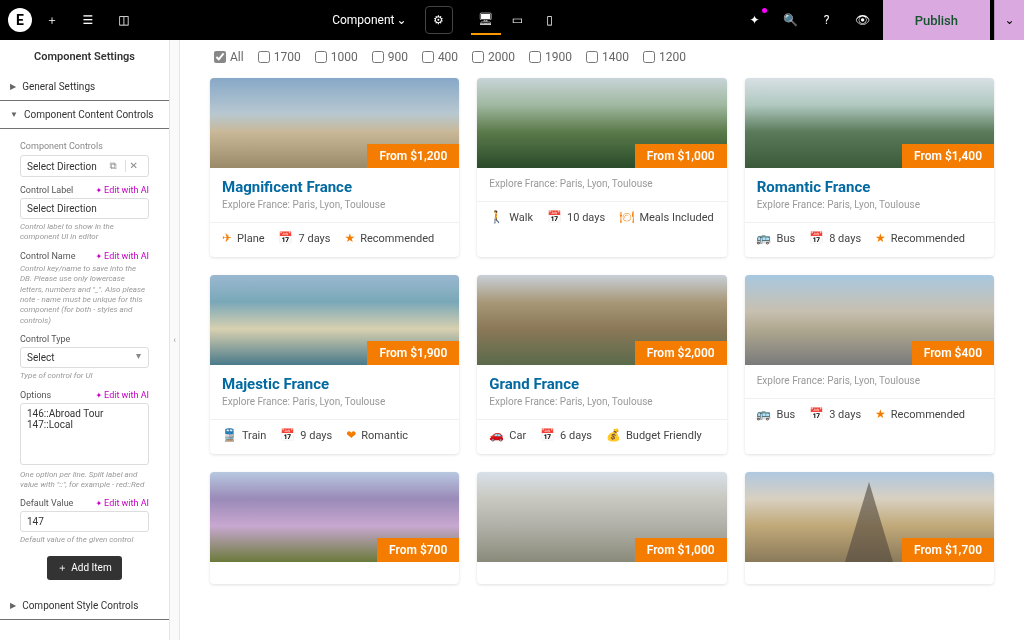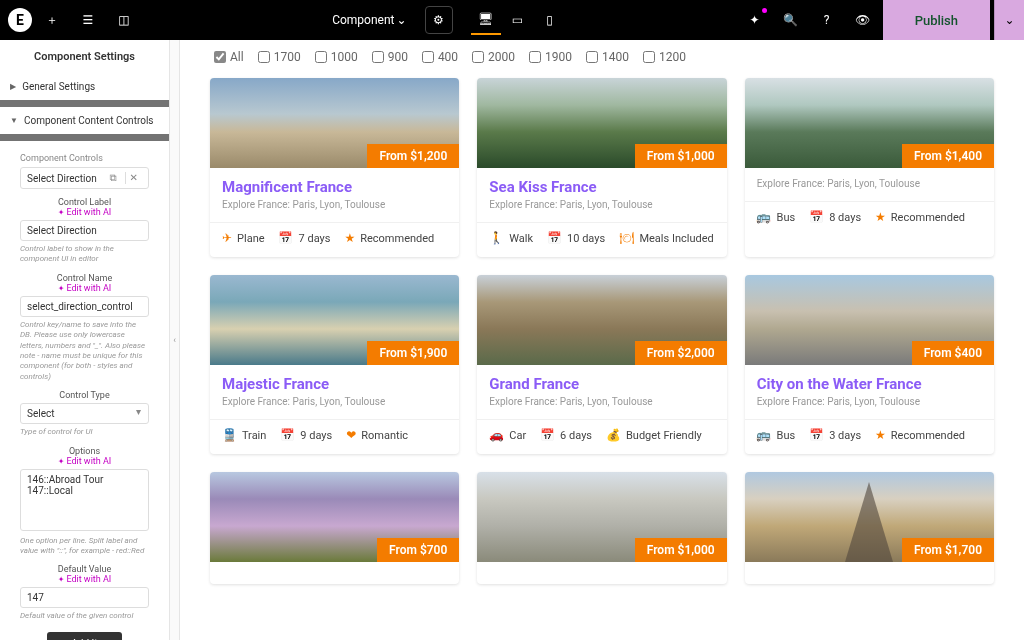--- a/index.html
+++ b/index.html
@@ -21,31 +21,31 @@
 .publish-caret { background: #d9a9e0; color: #000; width: 30px; height: 40px; display: flex; align-items: center; justify-content: center; border-left: 1px solid rgba(0,0,0,.15); cursor: pointer; }
 .notif-dot { position: relative; }
 .notif-dot::after { content: ""; position: absolute; top: 4px; right: 4px; width: 5px; height: 5px; background: #f0f; border-radius: 50%; }
 
 
 .main { display: flex; height: 600px; }
 
 
 .sidebar { width: 170px; border-right: 1px solid #e5e5e5; overflow-y: auto; font-size: 10px; color: #333; padding-bottom: 20px; }
 .sb-title { font-weight: 600; text-align: center; padding: 10px 0; font-size: 11px; }
-.sb-section { padding: 8px 10px; border-bottom: 7px solid #737373; display: flex; align-items: center; gap: 6px; cursor: pointer; font-size: 10px; }
+.sb-section { padding: 8px 10px; border-bottom: 1px solid #737373; display: flex; align-items: center; gap: 6px; cursor: pointer; font-size: 10px; }
 .sb-section .caret { font-size: 8px; color: #666; }
 .sb-section.expanded .caret::before { content: "▼"; }
 .sb-section:not(.expanded) .caret::before { content: "▶"; }
 .sb-body { padding: 6px 20px; }
 .sb-sublabel { color: #888; font-size: 9px; margin: 6px 0 4px; }
 .field-box { border: 1px solid #ddd; border-radius: 3px; padding: 4px 6px; margin-bottom: 2px; display: flex; align-items: center; justify-content: space-between; font-size: 10px; background: #fff; }
 .field-box .micro-icons { display: flex; gap: 4px; color: #888; }
 .micro-icons span { border-left: 1px solid #ddd; padding: 0 4px; cursor: pointer; }
 .micro-icons span:first-child { border-left: none; }
-.ctrl-row { display: flex; justify-content: space-between; align-items: center; margin-top: 8px; flex-direction: column; }
+.ctrl-row { display: flex; justify-content: space-between; align-items: center; margin-top: 8px; }
 .ctrl-row label { font-size: 9px; color: #555; }
 .ai-link { color: #c400c4; font-size: 9px; cursor: pointer; }
 .ai-link::before { content: "✦ "; font-size: 8px; }
 .input { width: 100%; border: 1px solid #ddd; border-radius: 3px; padding: 4px 6px; font-size: 10px; margin-top: 3px; color: #333; }
 .hint { color: #999; font-size: 8px; font-style: italic; margin-top: 3px; line-height: 1.3; }
 .select-arrow { position: relative; }
 .select-arrow::after { content: "▾"; position: absolute; right: 8px; top: 6px; color: #888; pointer-events: none; }
 textarea.input { resize: none; height: 62px; font-family: inherit; }
 .add-item { background: #333; color: #fff; border-radius: 3px; padding: 5px 10px; margin: 10px auto 6px; display: flex; align-items: center; gap: 4px; width: fit-content; cursor: pointer; font-size: 10px; }
 
@@ -56,21 +56,21 @@
 .preview { flex: 1; overflow-y: auto; padding: 10px 30px 15px; background: #fff; }
 .filters { display: flex; gap: 14px; align-items: center; font-size: 12px; color: #666; margin-bottom: 14px; padding-left: 4px; }
 .filters label { display: flex; align-items: center; gap: 4px; cursor: pointer; }
 .filters input[type=checkbox] { width: 12px; height: 12px; accent-color: #888; }
 
 .cards { display: grid; grid-template-columns: repeat(3, 1fr); gap: 18px; }
 .card { border-radius: 4px; box-shadow: 0 1px 3px rgba(0,0,0,.12); overflow: hidden; background: #fff; }
 .card-img { height: 90px; background-size: cover; background-position: center; position: relative; }
 .price-tag { position: absolute; bottom: 0; right: 0; background: #f47c00; color: #fff; padding: 5px 12px; font-size: 12px; font-weight: 600; }
 .card-body { padding: 10px 12px 12px; }
-.card-title { font-size: 15px; font-weight: 700; color: #8b5cf6; margin-bottom: 3px; }
+.card-title { font-size: 15px; font-weight: 700; color: #0369a1; margin-bottom: 3px; }
 .card-sub { font-size: 10px; color: #999; }
 .card-meta { display: flex; gap: 14px; padding: 8px 12px 12px; align-items: center; font-size: 11px; color: #444; border-top: 1px solid #f0f0f0; }
 .meta-item { display: flex; align-items: center; gap: 5px; }
 .meta-icon { color: #f47c00; font-size: 12px; }
 
 
 .img1 { background: linear-gradient(180deg,#87a8c8 0%,#b8c8d0 40%,#c8b898 60%,#9a8a6a 100%); }
 .img2 { background: linear-gradient(180deg,#c8d4d8 0%,#a0b8a0 30%,#5a7a4a 60%,#2a4a2a 100%); }
 .img3 { background: linear-gradient(180deg,#d8e0e4 0%,#b0c8c0 30%,#5a7a5a 60%,#3a5a3a 100%); }
 .img4 { background: linear-gradient(180deg,#9ab8d0 0%,#7aa8b8 30%,#d8d0b0 60%,#4a7a8a 100%); }
@@ -142,21 +142,20 @@
         <label>Control Label</label>
         <span class="ai-link">Edit with AI</span>
       </div>
       <input class="input" value="Select Direction" style="">
       <div class="hint">Control label to show in the component UI in editor</div>
 
       <div class="ctrl-row">
         <label>Control Name</label>
         <span class="ai-link">Edit with AI</span>
       </div>
-      <input class="input" value="select_direction_control" style="">
       <div class="hint">Control key/name to save into the DB. Please use only lowercase letters, numbers and "_". Also please note - name must be unique for this component (for both - styles and controls)</div>
 
       <div class="ctrl-row">
         <label>Control Type</label>
       </div>
       <div class="select-arrow">
         <input class="input" readonly="" value="Select" style="">
       </div>
       <div class="hint">Type of control for UI</div>
 
@@ -250,21 +249,20 @@
               <span class="meta-icon">★</span>
               <span>Recommended</span>
             </div>
           </div>
         </div>
         <div class="card">
           <div class="card-img img2">
             <div class="price-tag">From $1,000</div>
           </div>
           <div class="card-body">
-            <div class="card-title">Sea Kiss France</div>
             <div class="card-sub">Explore France: Paris, Lyon, Toulouse</div>
           </div>
           <div class="card-meta">
             <div class="meta-item">
               <span class="meta-icon">🚶</span>
               <span>Walk</span>
             </div>
             <div class="meta-item">
               <span class="meta-icon">📅</span>
               <span>10 days</span>
@@ -273,20 +271,21 @@
               <span class="meta-icon">🍽</span>
               <span>Meals Included</span>
             </div>
           </div>
         </div>
         <div class="card">
           <div class="card-img img3">
             <div class="price-tag">From $1,400</div>
           </div>
           <div class="card-body">
+            <div class="card-title">Romantic France</div>
             <div class="card-sub">Explore France: Paris, Lyon, Toulouse</div>
           </div>
           <div class="card-meta">
             <div class="meta-item">
               <span class="meta-icon">🚌</span>
               <span>Bus</span>
             </div>
             <div class="meta-item">
               <span class="meta-icon">📅</span>
               <span>8 days</span>
@@ -341,21 +340,20 @@
               <span class="meta-icon">💰</span>
               <span>Budget Friendly</span>
             </div>
           </div>
         </div>
         <div class="card">
           <div class="card-img img6">
             <div class="price-tag">From $400</div>
           </div>
           <div class="card-body">
-            <div class="card-title">City on the Water France</div>
             <div class="card-sub">Explore France: Paris, Lyon, Toulouse</div>
           </div>
           <div class="card-meta">
             <div class="meta-item">
               <span class="meta-icon">🚌</span>
               <span>Bus</span>
             </div>
             <div class="meta-item">
               <span class="meta-icon">📅</span>
               <span>3 days</span>

